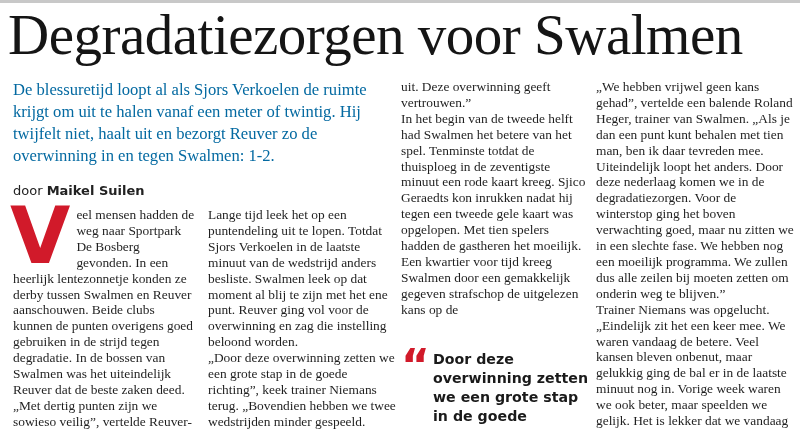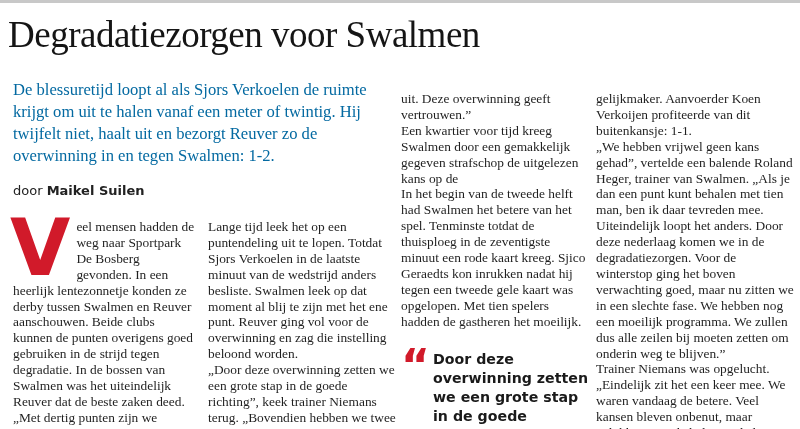--- a/index.html
+++ b/index.html
@@ -4,38 +4,38 @@
   <style>
     html, body { margin:0; padding:0; }
     body {
       width:800px; height:429px; overflow:hidden; background:#ffffff;
       position:relative; color:#1c1c1c;
     }
     .topbar { position:absolute; left:0; top:0; width:800px; height:3px; background:#c8c8c8; }
     .headline {
       position:absolute; left:8px; top:4px; width:790px;
       font-family:"Liberation Serif", "DejaVu Serif", serif;
-      font-size:37px; line-height:62px; color:#151515; letter-spacing:-0.5px;
+      font-size:57px; line-height:62px; color:#151515; letter-spacing:-0.5px;
       white-space:nowrap;
     }
     .intro {
       position:absolute; left:13px; top:79px; width:385px;
       font-family:"Liberation Serif", "DejaVu Serif", serif;
       font-size:16.6px; line-height:22px; color:#0369a1;
     }
     .byline {
       position:absolute; left:13px; top:183px;
       font-family:"DejaVu Sans", "Liberation Sans", sans-serif;
       font-size:13px; color:#222;
     }
     .byline b { font-weight:bold; }
     .col {
       position:absolute; top:207px;
       font-family:"Liberation Serif", "DejaVu Serif", serif;
-      font-size:13.4px; line-height:15.9px; color:#1f1f1f;margin-top:12px;
+      font-size:13.4px; line-height:15.9px; color:#1f1f1f;
     }
     .col p { margin:0; }
     .col1 { left:13px; width:184px; }
     .col2 { left:208px; width:190px; }
     .col3 { left:401px; top:79px; width:190px; }
     .col4 { left:596px; top:79px; width:200px; }
     .dropcap {
       float:left; font-family:"DejaVu Sans", "Liberation Sans", sans-serif;
       font-weight:bold; color:#d11a2a; font-size:78px; line-height:62px;
       margin:-2px 6px 0 -3px; height:62px;
@@ -71,27 +71,26 @@
   <p>„Met dertig punten zijn we sowieso veilig”, vertelde Reuver-trainer Martin Niemans. Zowel Swalmen als Reuver zijn nog aardig ver verwijderd van dat aantal. Na afloop</p>
 </div>
 
 <div class="col col2">
   <p>Lange tijd leek het op een puntendeling uit te lopen. Totdat Sjors Verkoelen in de laatste minuut van de wedstrijd anders besliste. Swalmen leek op dat moment al blij te zijn met het ene punt. Reuver ging vol voor de overwinning en zag die instelling beloond worden.</p>
   <p>„Door deze overwinning zetten we een grote stap in de goede richting”, keek trainer Niemans terug. „Bovendien hebben we twee wedstrijden minder gespeeld. Natuurlijk moeten we daarin wel nog punten pakken. Maar het ziet er goed</p>
 </div>
 
 <div class="col col3">
   <p>uit. Deze overwinning geeft vertrouwen.”</p>
+  <p>In het begin van de tweede helft had Swalmen het betere van het spel. Tenminste totdat de thuisploeg in de zeventigste minuut een rode kaart kreeg. Sjico Geraedts kon inrukken nadat hij tegen een tweede gele kaart was opgelopen. Met tien spelers hadden de gastheren het moeilijk.</p>
   <p>Een kwartier voor tijd kreeg Swalmen door een gemakkelijk gegeven strafschop de uitgelezen kans op de</p>
-  <p>In het begin van de tweede helft had Swalmen het betere van het spel. Tenminste totdat de thuisploeg in de zeventigste minuut een rode kaart kreeg. Sjico Geraedts kon inrukken nadat hij tegen een tweede gele kaart was opgelopen. Met tien spelers hadden de gastheren het moeilijk.</p>
 </div>
 
 <div class="pullquote">
   <span class="pq-mark">“</span>
   <div class="pq-text">Door deze overwinning zetten we een grote stap in de goede richting.</div>
 
 </div>
 
 <div class="col col4">
-  <p>gelijkmaker. Aanvoerder Koen Verkoijen profiteerde van dit buitenkansje: 1-1.</p>
   <p>„We hebben vrijwel geen kans gehad”, vertelde een balende Roland Heger, trainer van Swalmen. „Als je dan een punt kunt behalen met tien man, ben ik daar tevreden mee. Uiteindelijk loopt het anders. Door deze nederlaag komen we in de degradatiezorgen. Voor de winterstop ging het boven verwachting goed, maar nu zitten we in een slechte fase. We hebben nog een moeilijk programma. We zullen dus alle zeilen bij moeten zetten om onderin weg te blijven.”</p>
   <p>Trainer Niemans was opgelucht. „Eindelijk zit het een keer mee. We waren vandaag de betere. Veel kansen bleven onbenut, maar gelukkig ging de bal er in de laatste minuut nog in. Vorige week waren we ook beter, maar speelden we gelijk. Het is lekker dat we vandaag wel de verdiende drie punten pakken.”</p>
 </div>
 
 </body></html>

